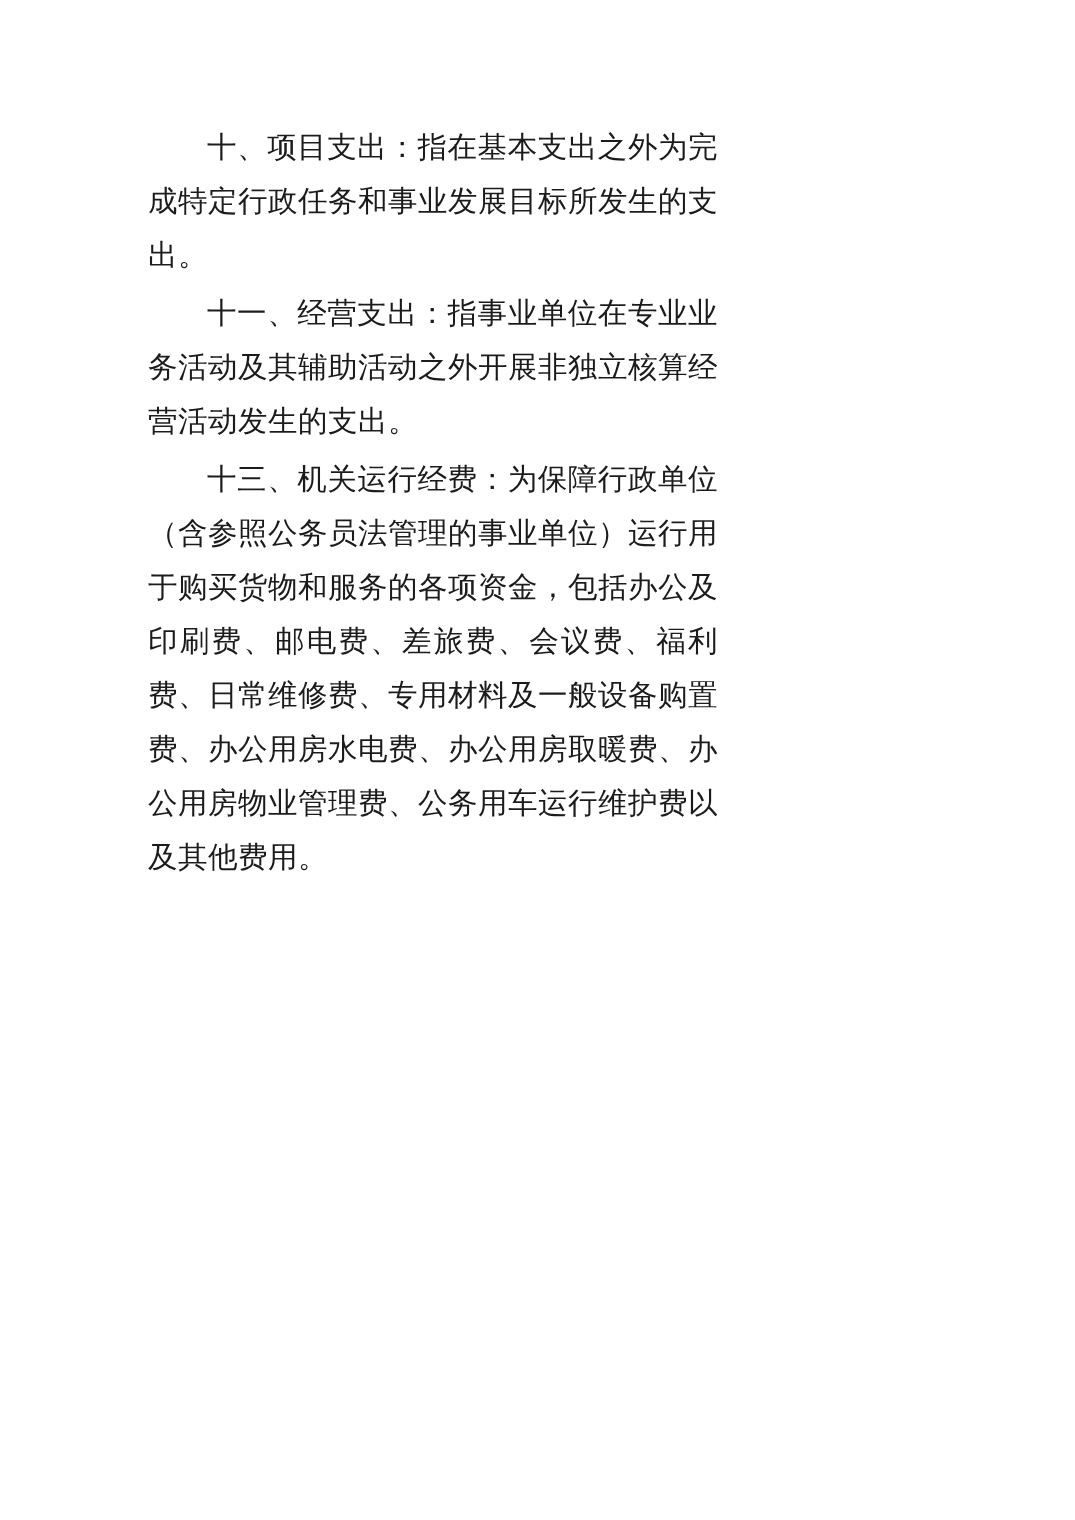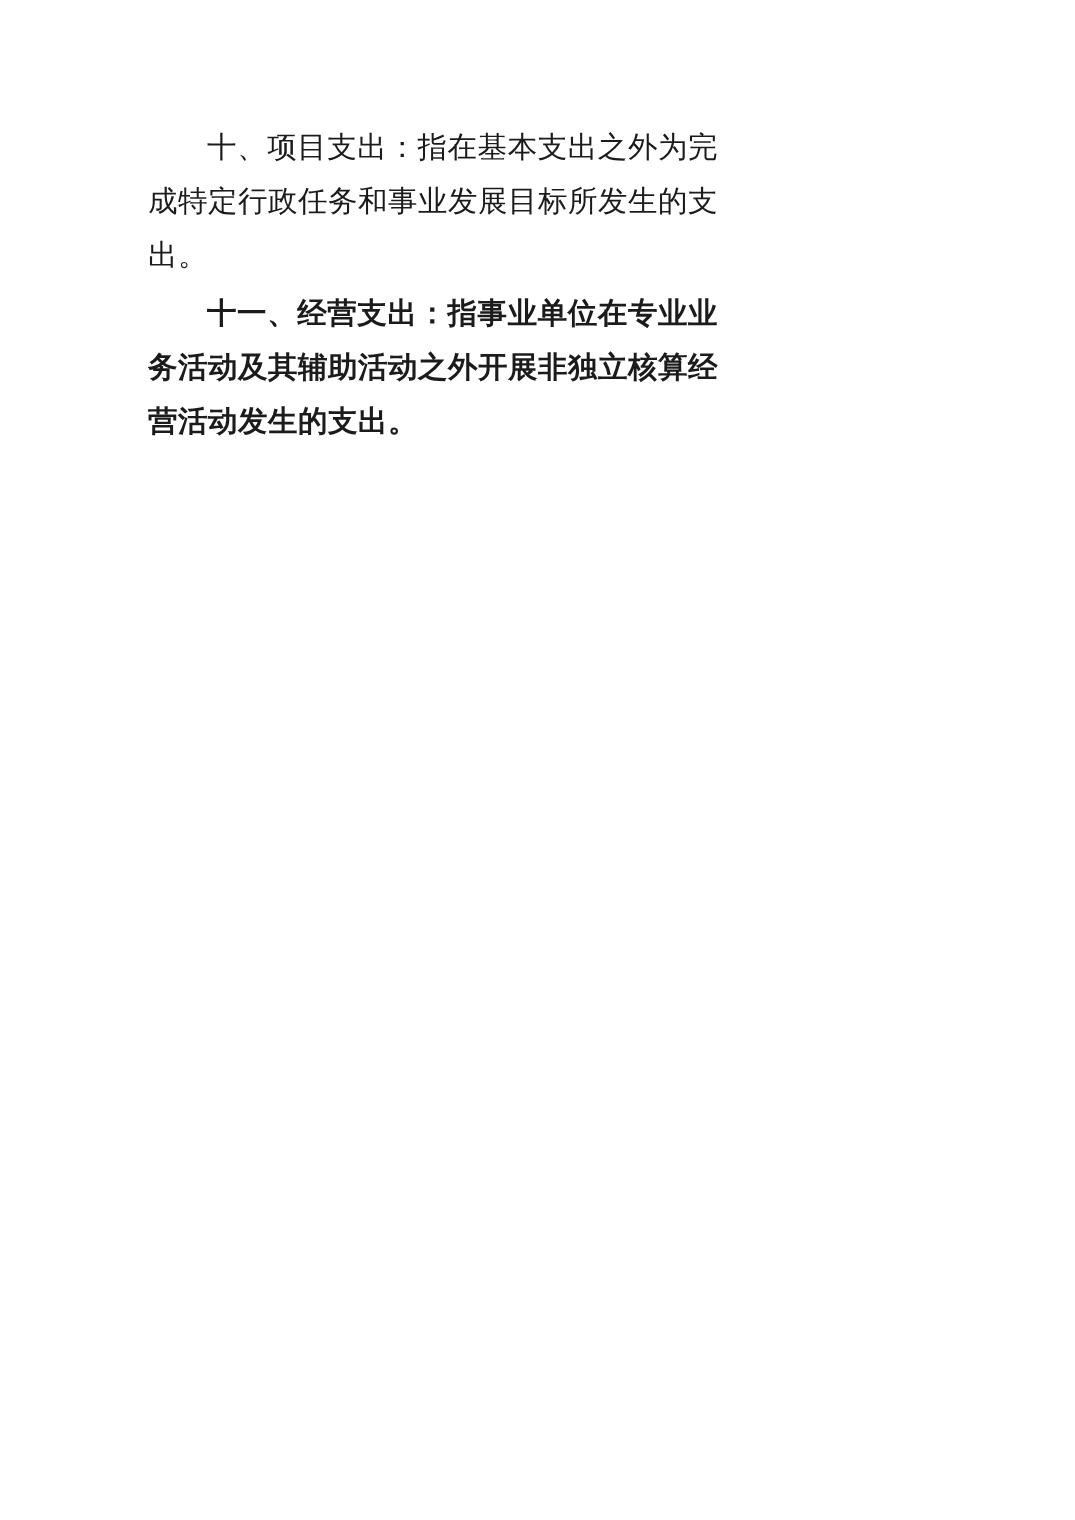--- a/index.html
+++ b/index.html
@@ -25,24 +25,24 @@
     line-height: 54px;
     text-indent: 2em;
     text-align: justify;
     text-justify: inter-ideograph;
     margin: 0 0 4px 0;
     letter-spacing: 0.5px;
     word-break: break-all;
   }
   .para + .para {
     margin-top: 2px;
-    font-weight: bold;
   }
 </style>
 </head>
 <body>
 
 <div class="page">
   <div class="doc-body">
     <p class="para">十、项目支出：指在基本支出之外为完成特定行政任务和事业发展目标所发生的支出。</p>
     <p class="para">十一、经营支出：指事业单位在专业业务活动及其辅助活动之外开展非独立核算经营活动发生的支出。</p>
+    <p class="para">十三、机关运行经费：为保障行政单位（含参照公务员法管理的事业单位）运行用于购买货物和服务的各项资金，包括办公及印刷费、邮电费、差旅费、会议费、福利费、日常维修费、专用材料及一般设备购置费、办公用房水电费、办公用房取暖费、办公用房物业管理费、公务用车运行维护费以及其他费用。</p>
   </div>
 </div>
 
 </body></html>

